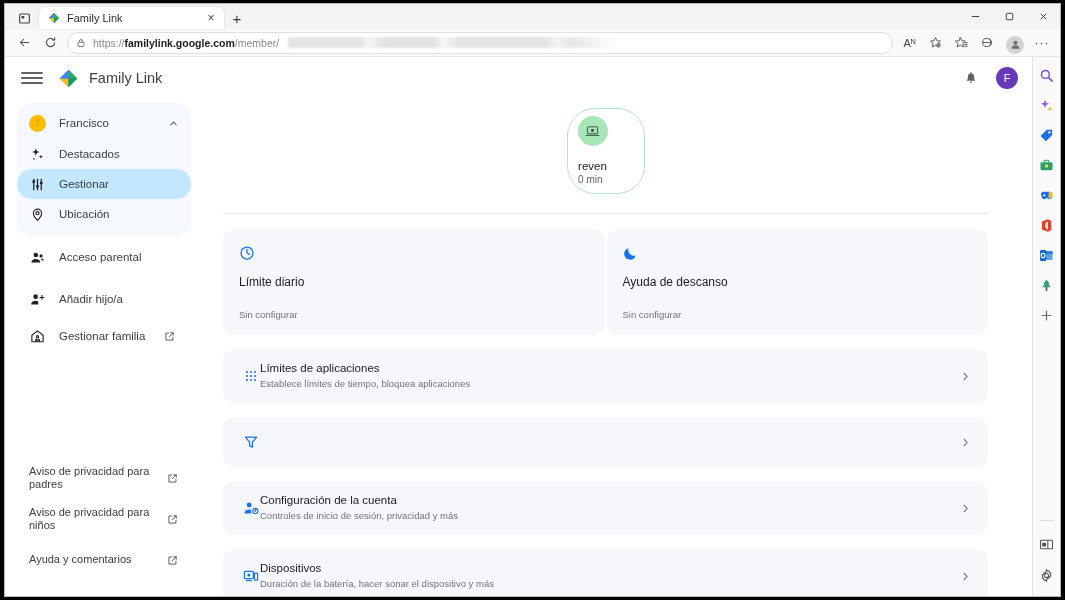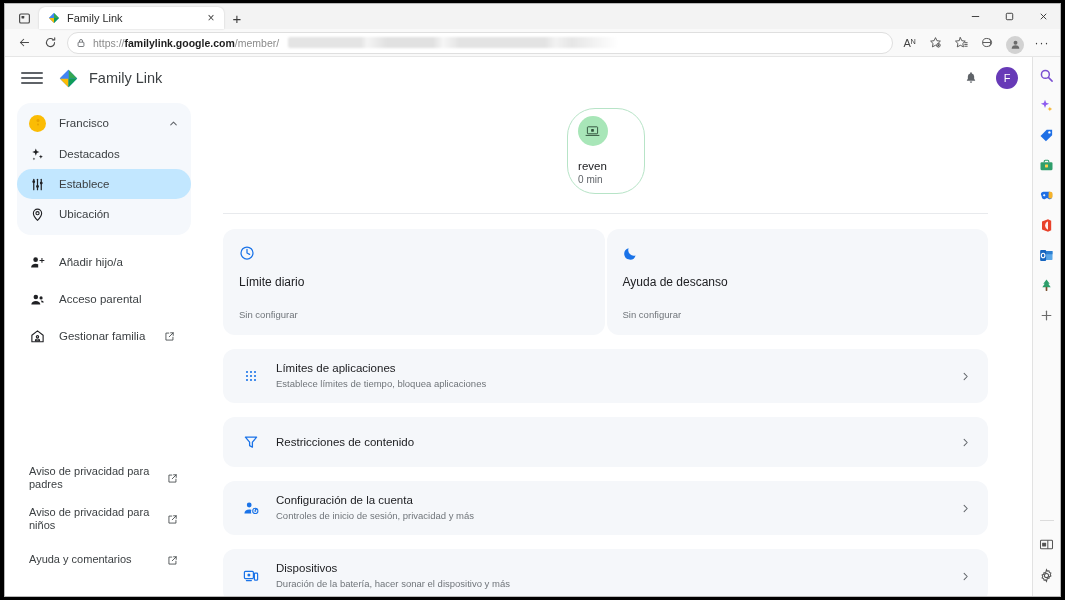--- a/index.html
+++ b/index.html
@@ -188,21 +188,21 @@
     padding: 14px 16px 15px 16px; min-width: 0;
   }
   .bigcard .bc-icon { height: 19px; display:flex;align-items:center; }
   .bigcard .bc-icon svg { width: 16px; height: 16px; display: block; }
   .bc-title { font-size: 12px; color: #202124; margin-top: 13px; }
   .bc-sub { font-size: 9.5px; color: #70757a; margin-top: 20px; }
 
   .rows { padding: 0 16px; margin-top: 14px; display: flex; flex-direction: column; gap: 14px; }
   .listrow {
     background: #f5f7fa; border-radius: 12px;
-    display: flex; align-items: center; gap: 16px;
+    display: flex; align-items: center; 
     padding: 12px 16px 12px 18px; min-height: 50px;
   }
   .lr-icon { width: 19px; flex: 0 0 19px; display:flex;align-items:center;justify-content:center; }
   .lr-icon svg { width: 16px; height: 16px; display: block; }
   .lr-text { flex: 1 1 auto; min-width: 0; }
   .lr-title { font-size: 11.5px; color: #202124; line-height: 15px; }
   .lr-sub { font-size: 9.5px; color: #70757a; line-height: 14px; margin-top: 1px; }
   .lr-chev { width: 14px; flex: 0 0 14px; display:flex;align-items:center;justify-content:center; }
   .lr-chev svg { width: 11px; height: 11px; display: block; }
 
@@ -385,55 +385,55 @@
               <span class="nav-icon">
                 <svg viewBox="0 0 16 16" fill="none" stroke="#202124" stroke-width="1.3" stroke-linecap="round">
                   <line x1="4" y1="2.5" x2="4" y2="13.5"></line>
                   <line x1="8" y1="2.5" x2="8" y2="13.5"></line>
                   <line x1="12" y1="2.5" x2="12" y2="13.5"></line>
                   <circle cx="4" cy="5" r="1.5" fill="#202124" stroke="none"></circle>
                   <circle cx="8" cy="10" r="1.5" fill="#202124" stroke="none"></circle>
                   <circle cx="12" cy="6.5" r="1.5" fill="#202124" stroke="none"></circle>
                 </svg>
               </span>
-              <span>Establece</span>
+              <span>Gestionar</span>
             </div>
 
             <div class="nav-row nav-sub">
               <span class="nav-icon">
                 <svg viewBox="0 0 16 16" fill="none" stroke="#202124" stroke-width="1.2">
                   <path d="M8 14.2s4.4-4.2 4.4-7.5a4.4 4.4 0 0 0-8.8 0C3.6 10 8 14.2 8 14.2z"></path>
                   <circle cx="8" cy="6.6" r="1.7"></circle>
                 </svg>
               </span>
               <span>Ubicación</span>
             </div>
-          </div>
-
-          <div class="nav-row nav-standalone" style="margin-top:12px">
-            <span class="nav-icon">
-              <svg viewBox="0 0 16 16" fill="#202124">
-                <circle cx="6" cy="5" r="2.5"></circle>
-                <path d="M1.2 13.2c0-2.5 2.2-3.8 4.8-3.8 1 0 1.9.2 2.7.5v3.3z"></path>
-                <path d="M12.2 3.2h1.1v2h2v1.1h-2v2h-1.1v-2h-2V5.2h2z"></path>
-              </svg>
-            </span>
-            <span>Añadir hijo/a</span>
           </div>
 
           <div class="nav-row nav-standalone" style="margin-top:7px">
             <span class="nav-icon">
               <svg viewBox="0 0 16 16" fill="#202124">
                 <circle cx="6.2" cy="5.3" r="2.4"></circle>
                 <path d="M1.4 13.2c0-2.4 2.2-3.7 4.8-3.7s4.8 1.3 4.8 3.7z"></path>
                 <circle cx="11.8" cy="6.3" r="1.7"></circle>
                 <path d="M11.8 9c1.6 0 2.9.8 2.9 2.3h-2.3c-.1-.9-.4-1.7-1-2.3z"></path>
               </svg>
             </span>
             <span>Acceso parental</span>
+          </div>
+
+          <div class="nav-row nav-standalone" style="margin-top:12px">
+            <span class="nav-icon">
+              <svg viewBox="0 0 16 16" fill="#202124">
+                <circle cx="6" cy="5" r="2.5"></circle>
+                <path d="M1.2 13.2c0-2.5 2.2-3.8 4.8-3.8 1 0 1.9.2 2.7.5v3.3z"></path>
+                <path d="M12.2 3.2h1.1v2h2v1.1h-2v2h-1.1v-2h-2V5.2h2z"></path>
+              </svg>
+            </span>
+            <span>Añadir hijo/a</span>
           </div>
 
           <div class="nav-row nav-standalone" style="margin-top:7px">
             <span class="nav-icon">
               <svg viewBox="0 0 16 16" fill="none" stroke="#202124" stroke-width="1.2" stroke-linejoin="round">
                 <path d="M2 6.6L8 2l6 4.6v7H2z"></path>
                 <circle cx="8" cy="8.2" r="1.2"></circle>
                 <path d="M5.8 12.6c0-1.3 1-2 2.2-2s2.2.7 2.2 2z"></path>
               </svg>
             </span>
@@ -552,21 +552,20 @@
               </span>
             </div>
 
             <div class="listrow">
               <span class="lr-icon">
                 <svg viewBox="0 0 16 16" fill="none" stroke="#1a73e8" stroke-width="1.3" stroke-linejoin="round">
                   <polygon points="2.4,3.2 13.6,3.2 9.4,8.2 9.4,13.2 6.6,11.6 6.6,8.2"></polygon>
                 </svg>
               </span>
               <span class="lr-text">
-                <span class="lr-title" style="display:block">Restricciones de contenido</span>
               </span>
               <span class="lr-chev">
                 <svg viewBox="0 0 16 16" fill="none" stroke="#5f6368" stroke-width="1.5" stroke-linecap="round" stroke-linejoin="round">
                     <polyline points="6,3.5 10.5,8 6,12.5"></polyline>
                   </svg>
               </span>
             </div>
 
             <div class="listrow">
               <span class="lr-icon">

